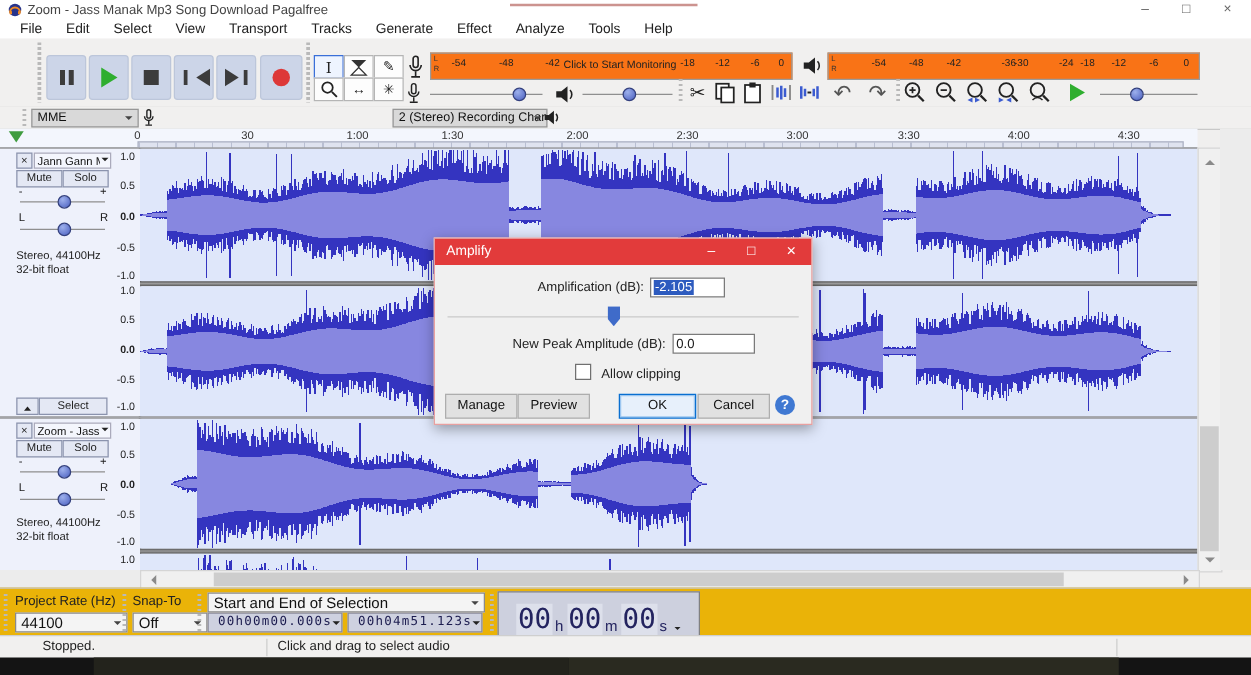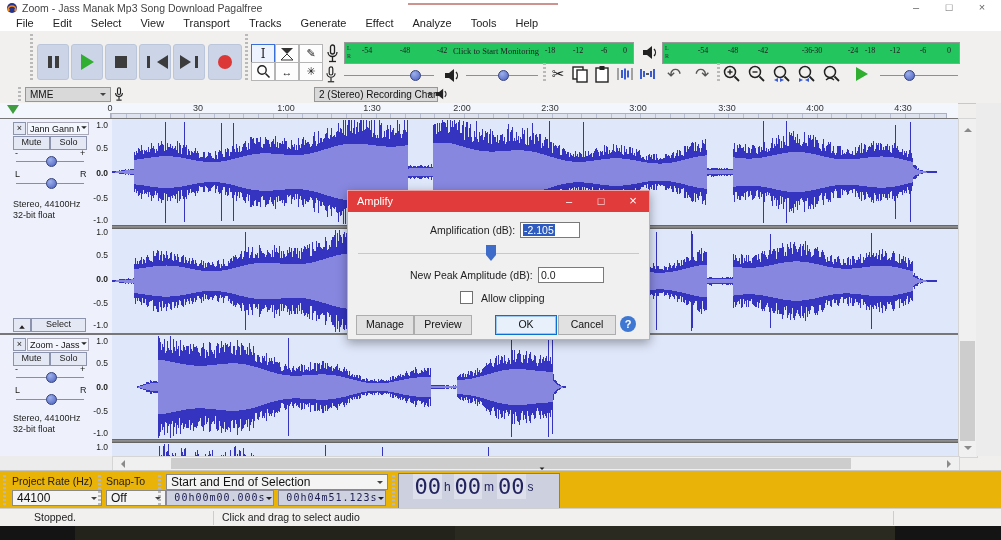--- a/index.html
+++ b/index.html
@@ -12,21 +12,21 @@
   .winbtn{top:0;width:30px;height:15px;text-align:center;font-size:11px;color:#666;line-height:14px;}
   .redline{left:408px;top:3px;width:150px;height:2px;background:#a33a33;opacity:.55;}
   .menubar{left:0;top:16px;width:1001px;height:15px;background:#ffffff;border-bottom:1px solid #e3e3e3;}
   .menu-item{display:inline-block;padding:0 8px;font-size:11px;color:#222;line-height:15px;}
   
   .tbzone{left:0;top:31px;width:1001px;height:54px;background:#f1f0ef;border-bottom:1px solid #cfcfcf;}
   .grip{width:3px;background:repeating-linear-gradient(to bottom,#b9b9b9 0 2px,transparent 2px 4px);}
   .tbtn{background:#ccd5e8;border-radius:3px;border:1px solid #bcc6da;display:flex;align-items:center;justify-content:center;}
   .toolcell{width:22px;height:17px;background:#fdfdfd;border:1px solid #b5b5b5;display:flex;align-items:center;justify-content:center;font-size:11px;color:#222;}
   .toolcell.sel{border:1px solid #3a6fd8;background:#eef4ff;}
-  .meterbox{background:#22c55e;border:1px solid #9a9a9a;font-family:Liberation Serif, serif;}
+  .meterbox{background:#f97316;border:1px solid #9a9a9a;}
   .mtick{position:absolute;top:3px;transform:translateX(-50%);font-size:8px;color:#222;white-space:nowrap;}
   .lr{position:absolute;left:2px;font-size:6px;color:#333;line-height:6px;}
   .groove{position:absolute;height:1px;background:#8f8f8f;}
   .thumb{position:absolute;width:9px;height:9px;border-radius:50%;background:radial-gradient(circle at 35% 30%,#9db0ec,#4a5fc0);border:1px solid #33407e;}
   .glyphbtn{display:flex;align-items:center;justify-content:center;font-size:13px;color:#222;}
   
   .devrow{left:0;top:85px;width:1001px;height:18px;background:#f1f0ef;border-bottom:1px solid #c8c8c8;}
   .combo{background:#d9d9d9;border:1px solid #979797;font-size:10px;color:#111;line-height:13px;padding:0 14px 0 4px;
          white-space:nowrap;overflow:hidden;position:absolute;height:13px;}
   .combo:after{content:"";position:absolute;right:4px;top:5px;border:3px solid transparent;border-top-color:#444;}
@@ -49,21 +49,21 @@
   .sthumb{background:#cdcdcd;}
   .sarrow{width:0;height:0;border:4px solid transparent;}
   
   .selbar{left:0;top:470px;width:1001px;height:38px;background:#eab308;border-top:1px solid #c6c6c6;}
   .lbl{font-size:10.5px;color:#222;white-space:nowrap;}
   .combo2{background:#f4f4f4;border:1px solid #8a8a8a;font-size:12px;color:#111;line-height:14px;padding:0 14px 0 4px;position:absolute;height:14px;white-space:nowrap;overflow:hidden;}
   .combo2:after{content:"";position:absolute;right:4px;top:6px;border:3px solid transparent;border-top-color:#444;}
   .timefield{background:#ced1e0;border:1px solid #8a8a9a;color:#1c1c4f;font-family:"DejaVu Sans Mono",monospace;
              font-size:10px;letter-spacing:1px;line-height:14px;text-align:center;position:absolute;height:14px;}
   .timefield:after{content:"";position:absolute;right:1px;top:6px;border:3px solid transparent;border-top-color:#222;}
-  .bigdisplay{background:#cdd0de;border:1px solid #808080;display:flex;align-items:flex-start;justify-content:center;}
+  .bigdisplay{background:#cdd0de;border:1px solid #808080;display:flex;align-items:flex-end;justify-content:center;}
   .bigdigit{font-family:"DejaVu Sans Mono",monospace;font-size:22px;color:#23235f;background:#dde0eb;padding:0 1px;margin:0 1px;}
   .bigunit{font-size:12px;color:#23235f;margin:6px 2px 0 1px;}
   
   .statusbar{left:0;top:508px;width:1001px;height:18px;background:#f1f0ef;border-top:1px solid #cfcfcf;font-size:10.5px;color:#222;}
   .sdiv{position:absolute;top:2px;width:1px;height:14px;background:#cdcdcd;}
   .blackbar{left:0;top:526px;width:1001px;height:14px;background:#141414;}
   
   .dialog{left:347px;top:190px;width:301px;height:148px;background:#f0f0f0;border:1px solid #e8a0a0;
           box-shadow:0 3px 10px rgba(0,0,0,.35);z-index:50;}
   .dtitle{position:absolute;left:0;top:0;width:100%;height:21px;background:#e23b3b;}
@@ -326,21 +326,21 @@
       <path d="M13 5 a5 5 0 0 1 0 7" fill="none" stroke="#222" stroke-width="1.5"></path>
     </svg>
   </div>
 
   <div class="abs ruler">
     <div class="abs" style="left:7px;top:2px;width:0;height:0;border:6px solid transparent;border-top:9px solid #3f9c3f"></div>
     <div class="rulerband"></div>
     <span class="rlabel" style="left:110px">0</span>
     <span class="rlabel" style="left:198px">30</span>
     <span class="rlabel" style="left:286px">1:00</span>
-    <span class="rlabel" style="left:372px">1:30</span>
+    <span class="rlabel" style="left:362px">1:30</span>
     <span class="rlabel" style="left:462px">2:00</span>
     <span class="rlabel" style="left:550px">2:30</span>
     <span class="rlabel" style="left:638px">3:00</span>
     <span class="rlabel" style="left:727px">3:30</span>
     <span class="rlabel" style="left:815px">4:00</span>
     <span class="rlabel" style="left:903px">4:30</span>
   </div>
 
   <div class="abs" style="left:0;top:118px;width:958px;height:214px;border-top:1px solid #777;border-bottom:1px solid #777;background:#eef1fb">
 

